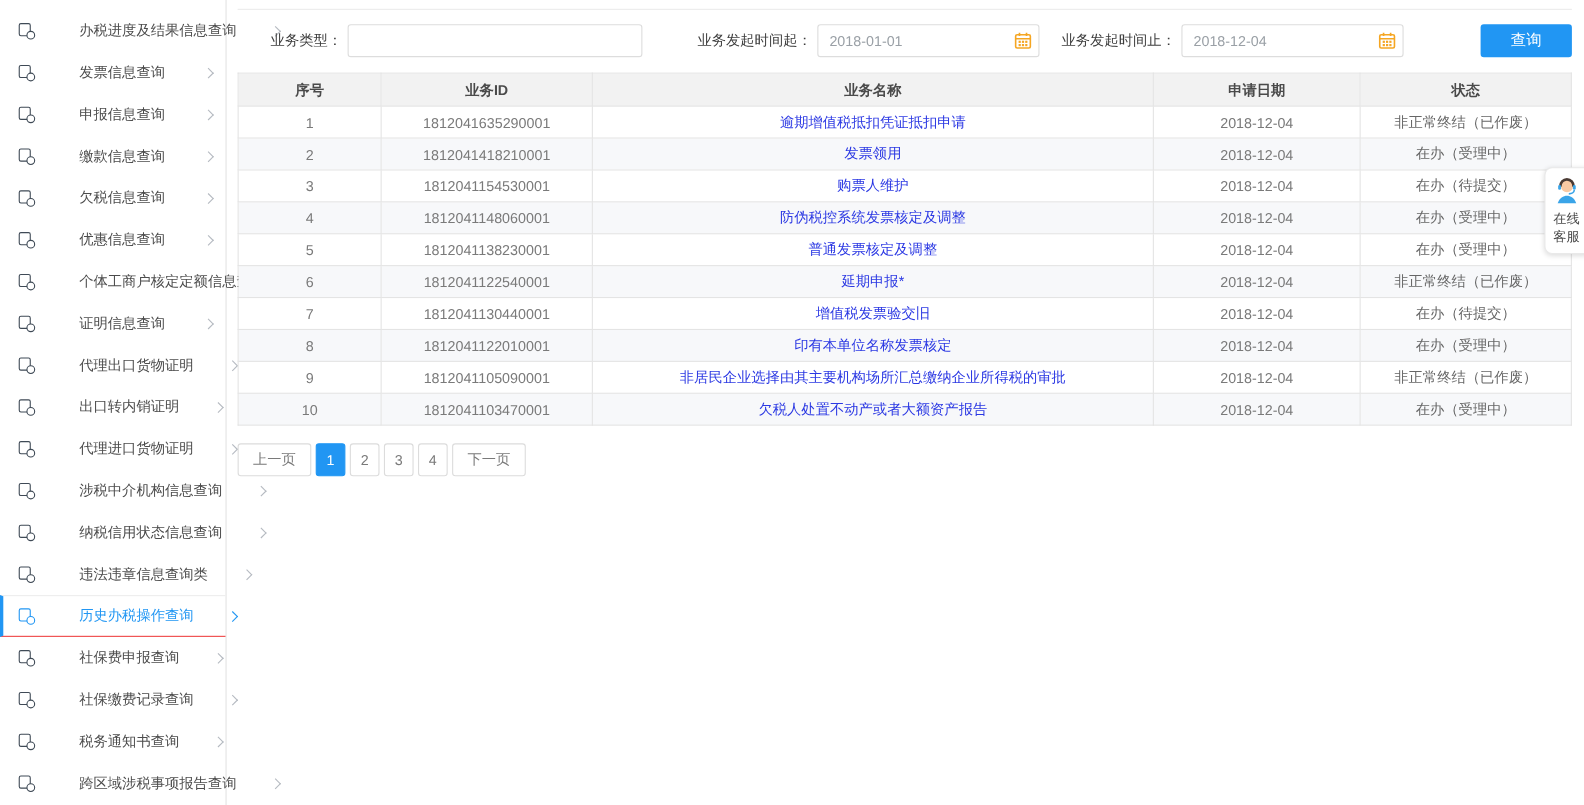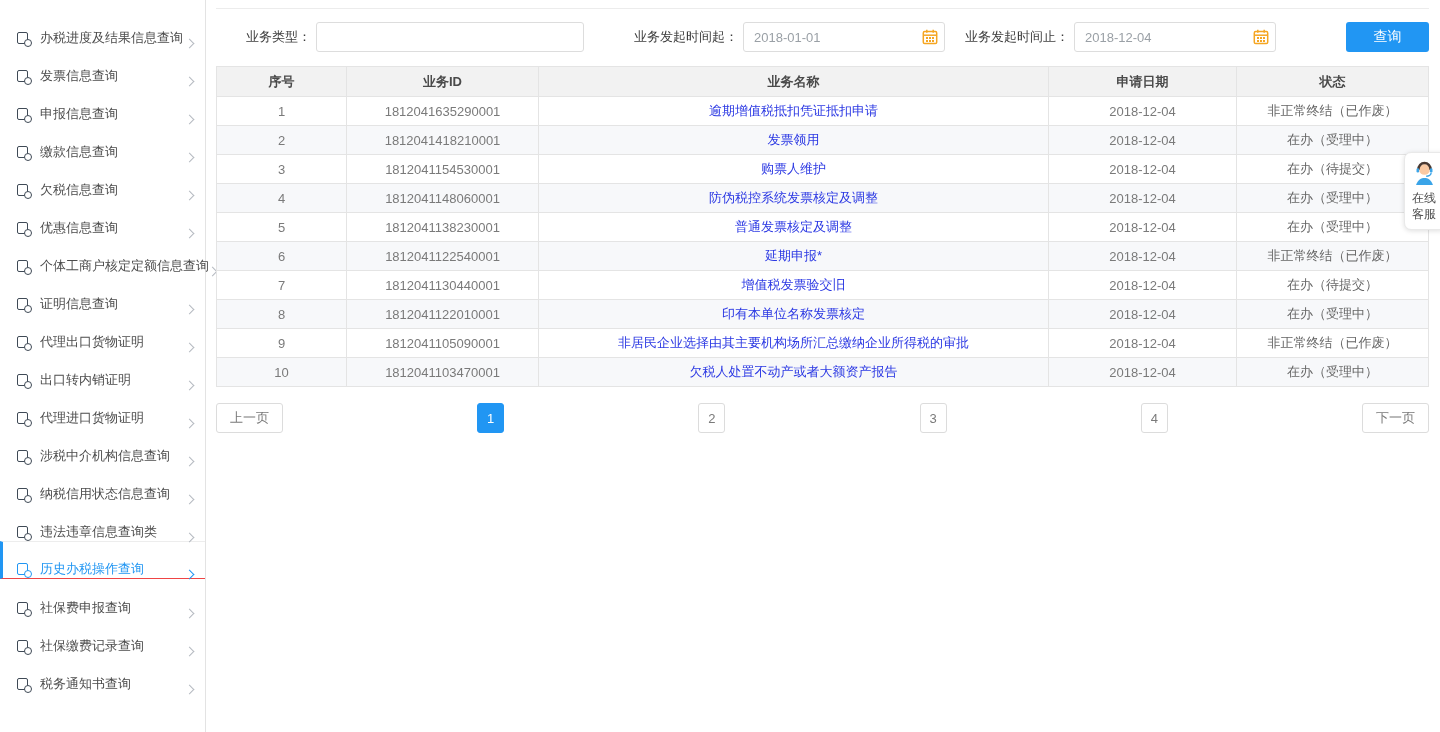--- a/index.html
+++ b/index.html
@@ -3,22 +3,22 @@
 <meta charset="utf-8">
 <style>
   * { margin:0; padding:0; box-sizing:border-box; }
   html,body { width:1440px; height:732px; overflow:hidden; background:#fff;
     font-family:"Liberation Sans","DejaVu Sans",sans-serif; }
   .app { display:flex; width:1440px; height:732px; position:relative; }
 
   
   .sidebar { width:206px; height:732px; background:#fff; border-right:1px solid #e3e3e3;
     padding-top:9px; flex:none; }
-  .side-item { height:38px; display:flex; align-items:flex-end; padding:0 12px 0 13px;
-    cursor:pointer; border-left:3px solid transparent; }
+  .side-item { height:38px; display:flex; align-items:center; padding:0 12px 0 13px;
+    cursor:pointer; border-left:3px solid transparent;gap:32px; }
   .side-item .lbl { font-size:13px; color:#4c4c4c; margin-left:8px; white-space:nowrap; }
   .side-item.active { border-left-color:#2196f3; border-top:1px solid #ededed;
     border-bottom:1px solid #ef4444; }
   .side-item.active .lbl { color:#2196f3; }
   .chev { width:7px; height:7px; border-top:1.5px solid #b5bac1; border-right:1.5px solid #b5bac1;
     transform:rotate(45deg); margin-left:auto; flex:none; }
   .side-item.active .chev { border-color:#2196f3; }
   .ico { width:16px; height:16px; position:relative; display:inline-block; flex:none; }
   .ico::before { content:""; position:absolute; left:1px; top:1px; right:4px; bottom:3px;
     border:1.6px solid #3f4a56; border-radius:2px; }
@@ -49,21 +49,21 @@
   th, td { border:1px solid #e4e4e4; text-align:center; font-size:13px; overflow:hidden;
     white-space:nowrap; }
   th { height:30px; background:#f2f2f2; color:#4a4a4a; font-weight:bold; }
   td { height:29px; color:#7a7a7a; }
   tr.even td { background:#f7f8fa; }
   tr.odd td { background:#fff; }
   td.name a { color:#2b38e3; text-decoration:none; cursor:pointer; }
   td.status { color:#666; }
 
   
-  .pagination { display:flex; justify-content:space-between; gap:4px; margin-top:16px; }
+  .pagination { display:flex; justify-content:flex-start; gap:4px; margin-top:16px; }
   .pg-btn { min-width:27px; height:30px; padding:0 6px; background:#fff; border:1px solid #dcdcdc;
     border-radius:3px; color:#7a7a7a; font-size:13px; cursor:pointer; }
   .pg-btn.wide { padding:0 13px; }
   .pg-btn.active { background:#2196f3; border-color:#2196f3; color:#fff; }
 
   
   .service { position:absolute; right:-3px; top:152px; width:39px; background:#fff;
     border:1px solid #e9e9e9; border-radius:7px 0 0 7px; box-shadow:0 1px 5px rgba(0,0,0,.13);
     padding:6px 3px 7px 4px; text-align:center; cursor:pointer; }
   .service .txt { font-size:12px; color:#4a4a4a; line-height:16px; }
@@ -155,20 +155,25 @@
         <span class="chev"></span>
       </div>
     <div class="side-item">
         <span class="ico"></span>
         <span class="lbl">社保缴费记录查询</span>
         <span class="chev"></span>
       </div>
     <div class="side-item">
         <span class="ico"></span>
         <span class="lbl">税务通知书查询</span>
+        <span class="chev"></span>
+      </div>
+    <div class="side-item">
+        <span class="ico"></span>
+        <span class="lbl">跨区域涉税事项报告查询</span>
         <span class="chev"></span>
       </div>
   </div>
 
   <div class="main">
     <div class="main-inner">
 
       <div class="filter-bar">
         <span class="f-label l1">业务类型：</span>
         <input class="text-input" type="text" value="" style="">

